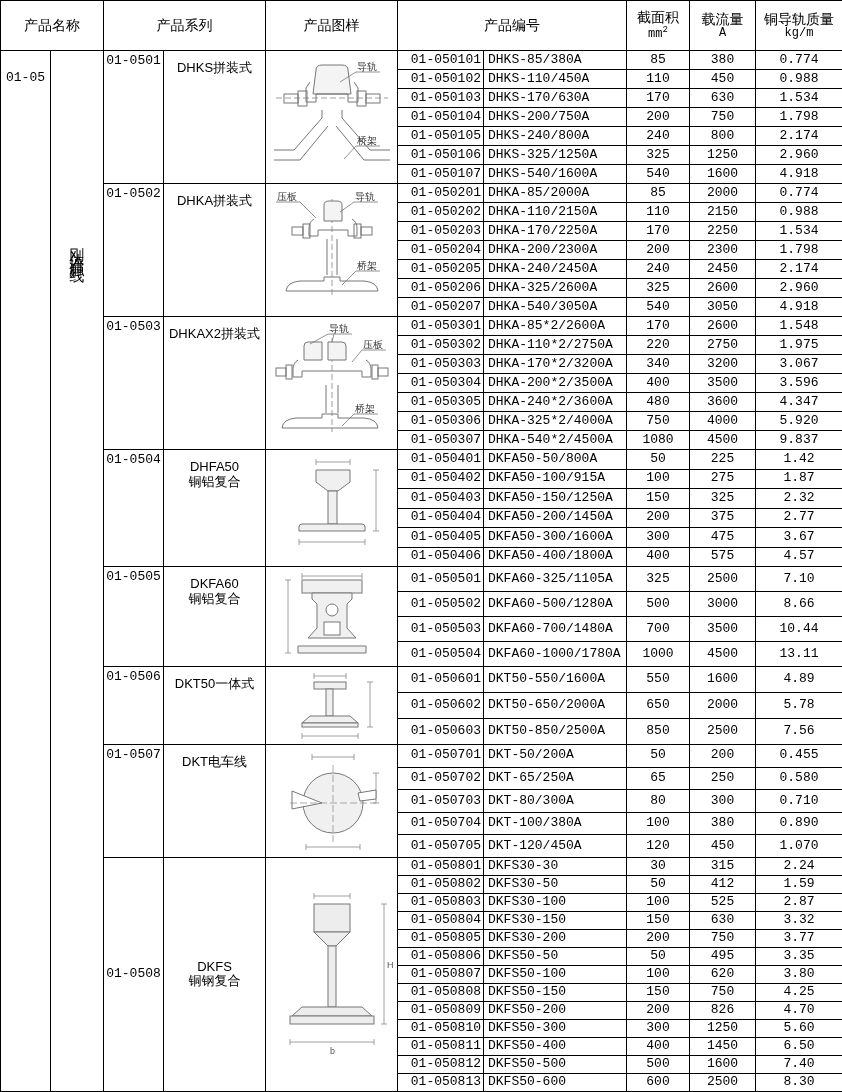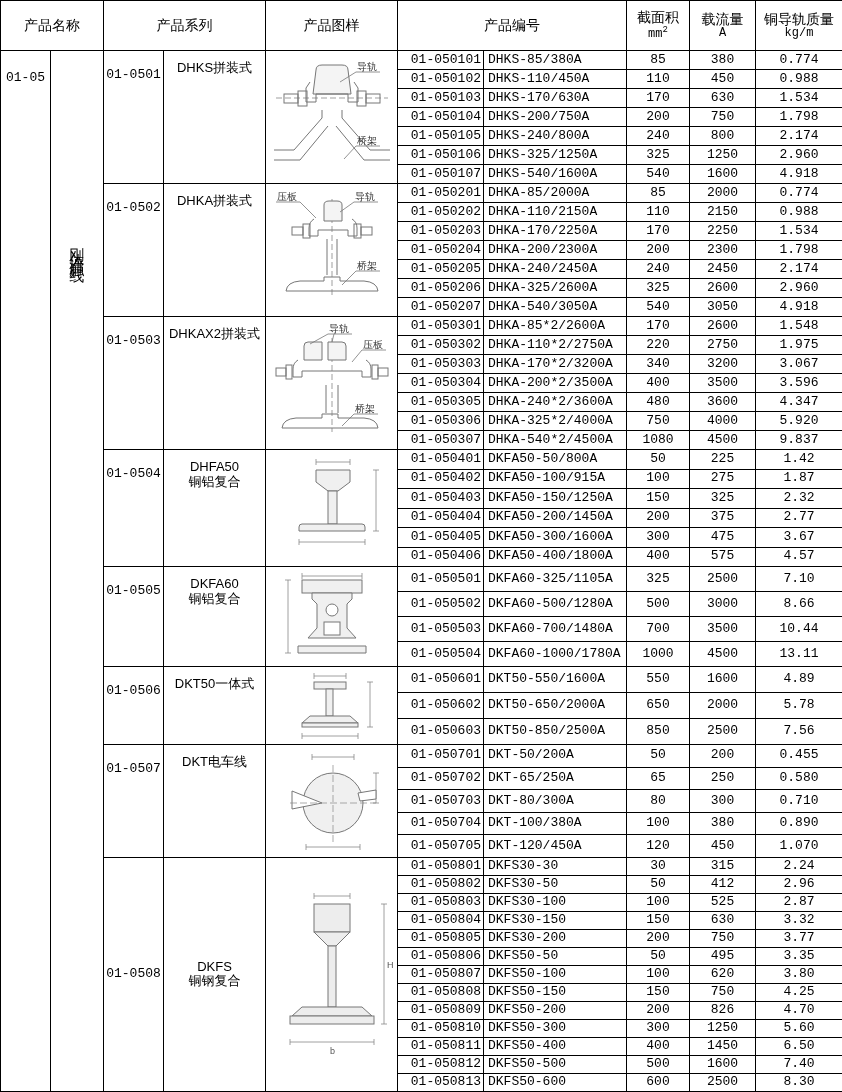--- a/index.html
+++ b/index.html
@@ -19,21 +19,21 @@
   tr.s3{height:19.5px;}
   tr.s4{height:25px;margin-top:37px;}
   tr.s5{height:26px;margin-top:40px;}
   tr.s6{height:22.6px;}
   tr.s7{height:18px;}
   td.cat-code{vertical-align:top;text-align:center;padding-top:20px;}
   td.cat-name{vertical-align:top;text-align:center;}
   .vert{writing-mode:vertical-rl;text-orientation:upright;
         margin:185px auto 0 auto;font-size:15px;letter-spacing:5px;
         font-family:"Liberation Sans","DejaVu Sans",sans-serif;}
-  td.series-code{vertical-align:top;text-align:center;padding-top:17px;}
+  td.series-code{vertical-align:top;text-align:center;padding-top:3px;}
   td.series-name{vertical-align:top;text-align:center;padding-top:10px;
         font-family:"Liberation Sans","DejaVu Sans",sans-serif;}
   td.series-code.mid,td.series-name.mid{vertical-align:middle;padding-top:0;}
   td.drawing{vertical-align:middle;text-align:right;padding:0;}
   td.code{text-align:right;padding-left:5px;}
   td.pname{text-align:left;padding-left:4px;}
   td.num{text-align:center;}
   svg{display:block;margin:0 auto;}
   svg .dl{font-size:10px;fill:#333;
         font-family:"Liberation Sans","DejaVu Sans",sans-serif;}
@@ -534,21 +534,21 @@
         <td class="pname">DKFS30-30</td>
         <td class="num">30</td>
         <td class="num">315</td>
         <td class="num">2.24</td>
       </tr>
       <tr class="s7">
         <td class="code">01-050802</td>
         <td class="pname">DKFS30-50</td>
         <td class="num">50</td>
         <td class="num">412</td>
-        <td class="num">2.96</td>
+        <td class="num">1.59</td>
       </tr>
       <tr class="s7">
         <td class="code">01-050803</td>
         <td class="pname">DKFS30-100</td>
         <td class="num">100</td>
         <td class="num">525</td>
         <td class="num">2.87</td>
       </tr>
       <tr class="s7">
         <td class="code">01-050804</td>

